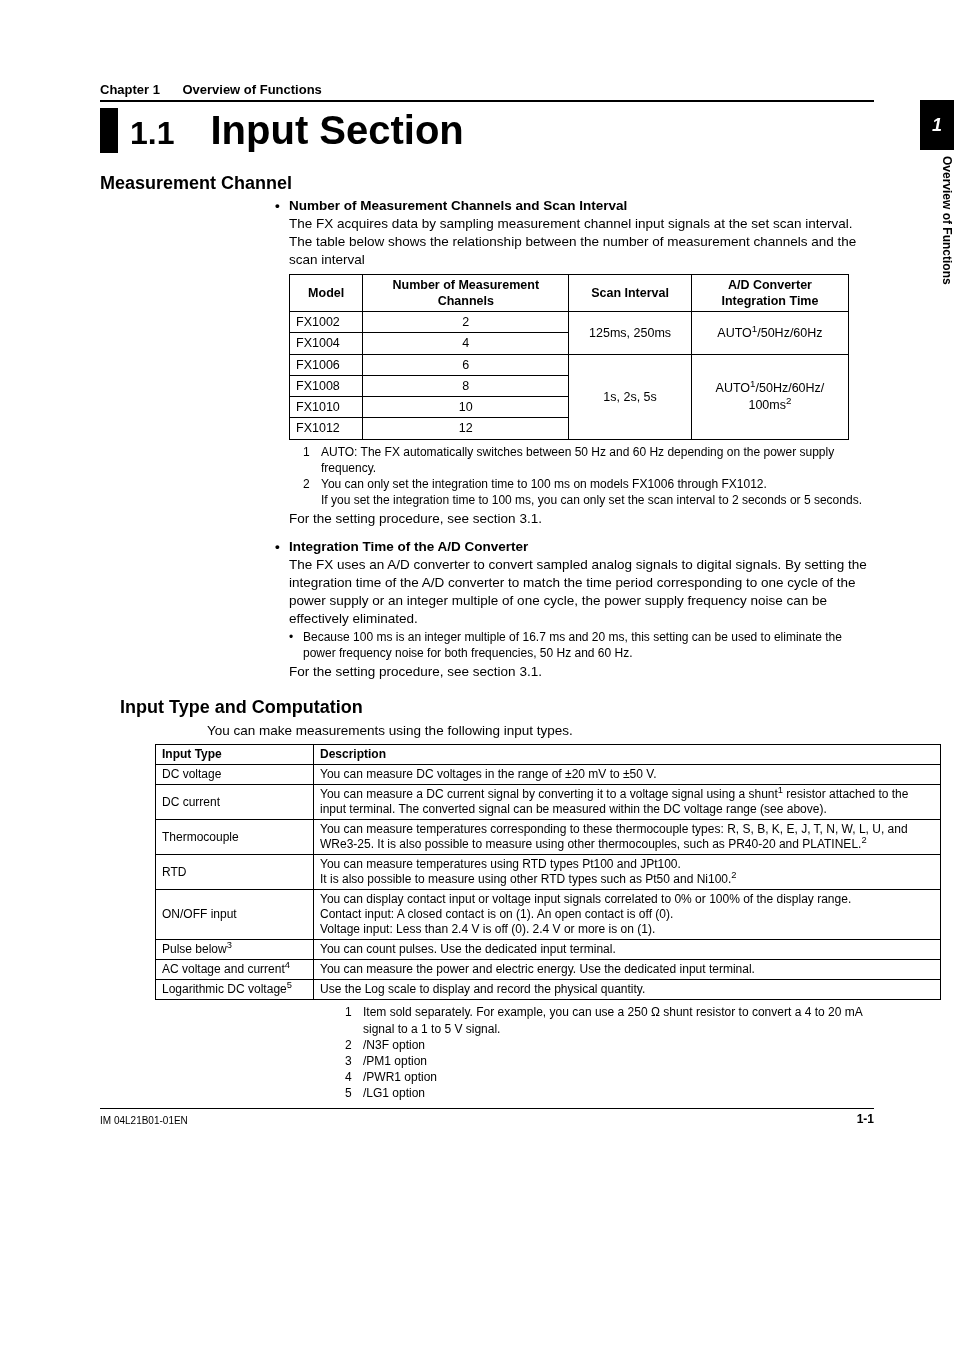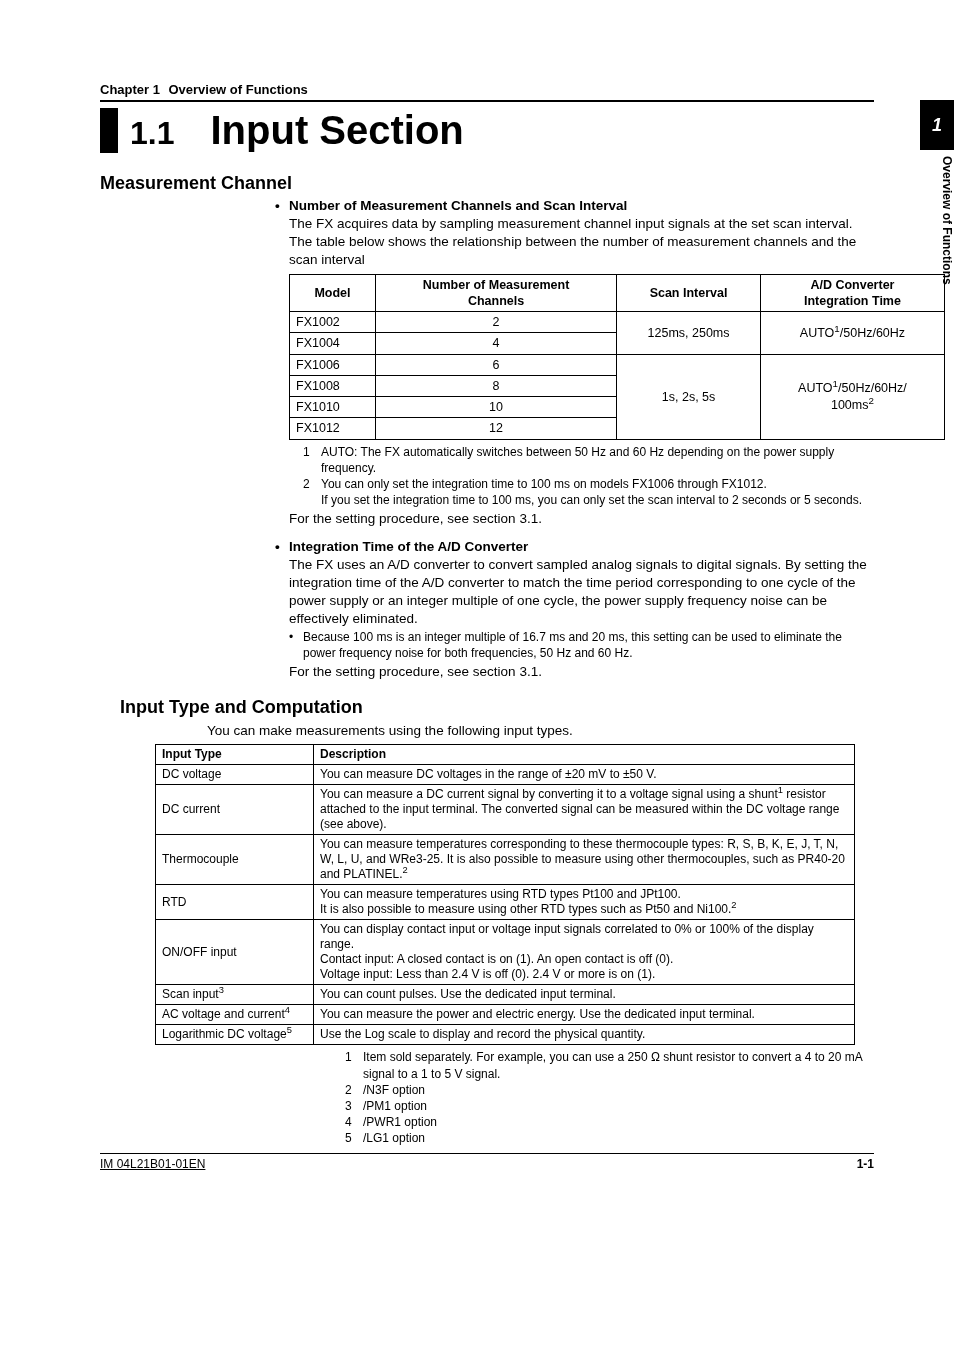--- a/index.html
+++ b/index.html
@@ -49,21 +49,21 @@
   }
   .chapter-line {
     border-bottom: 2px solid #000;
     padding-bottom: 2px;
     margin-bottom: 6px;
   }
   .chapter-line span {
     font-size: 13px;
     font-weight: bold;
   }
-  .chapter-num { margin-right: 4px; }
+  .chapter-num { margin-right: 18px; }
   .h1-row {
     display: flex;
     align-items: baseline;
     border-left: 18px solid #000;
     padding-left: 12px;
     margin-bottom: 20px;
   }
   .h1-num {
     font-size: 32px;
     font-weight: bold;
@@ -95,21 +95,21 @@
   }
   .body-text {
     font-size: 13.5px;
     line-height: 1.35;
   }
   .sub-indent { margin-left: 14px; }
 
   table.data-tbl {
     border-collapse: collapse;
     font-size: 12.5px;
-    width: 656px;
+    width: 560px;
   }
   table.data-tbl th, table.data-tbl td {
     border: 1px solid #000;
     padding: 2px 6px;
     text-align: center;
     vertical-align: middle;
     line-height: 1.3;
   }
   table.data-tbl th { font-weight: bold; }
   table.data-tbl td.left { text-align: left; }
@@ -128,41 +128,40 @@
     display: flex;
     font-size: 12px;
     line-height: 1.35;
     margin-left: 14px;
   }
   .small-bullet .b { width: 14px; flex-shrink: 0; }
 
   table.input-tbl {
     border-collapse: collapse;
     font-size: 12px;
-    width: 700px;
+    width: 786px;
     margin-left: 55px;
     margin-top: 4px;
   }
   table.input-tbl th, table.input-tbl td {
     border: 1px solid #000;
     padding: 2px 6px;
     text-align: left;
     vertical-align: middle;
     line-height: 1.25;
   }
   table.input-tbl th { font-weight: bold; }
   table.input-tbl td.type { width: 145px; }
   sup { font-size: 0.78em; line-height: 0; }
 
   .foot-left {
     position: absolute;
     left: 100px;
     bottom: 15px;
-    font-size: 12px;
-    text-decoration: underline;
+    font-size: 10px;
   }
   .foot-right {
     position: absolute;
     right: 80px;
     bottom: 15px;
     font-size: 12px;
     font-weight: bold;
   }
   .foot-line {
     position: absolute;
@@ -288,21 +287,21 @@
     </tr>
     <tr>
       <td class="type">RTD</td>
       <td><span>You can measure temperatures using RTD types Pt100 and JPt100.</span><br><span>It is also possible to measure using other RTD types such as Pt50 and Ni100.</span><sup>2</sup></td>
     </tr>
     <tr>
       <td class="type">ON/OFF input</td>
       <td><span>You can display contact input or voltage input signals correlated to 0% or 100% of the display range.</span><br><span>Contact input: A closed contact is on (1). An open contact is off (0).</span><br><span>Voltage input: Less than 2.4 V is off (0). 2.4 V or more is on (1).</span></td>
     </tr>
     <tr>
-      <td class="type"><span>Scan input</span><sup>3</sup></td>
+      <td class="type"><span>Pulse below</span><sup>3</sup></td>
       <td>You can count pulses. Use the dedicated input terminal.</td>
     </tr>
     <tr>
       <td class="type"><span>AC voltage and current</span><sup>4</sup></td>
       <td>You can measure the power and electric energy. Use the dedicated input terminal.</td>
     </tr>
     <tr>
       <td class="type"><span>Logarithmic DC voltage</span><sup>5</sup></td>
       <td>Use the Log scale to display and record the physical quantity.</td>
     </tr>

